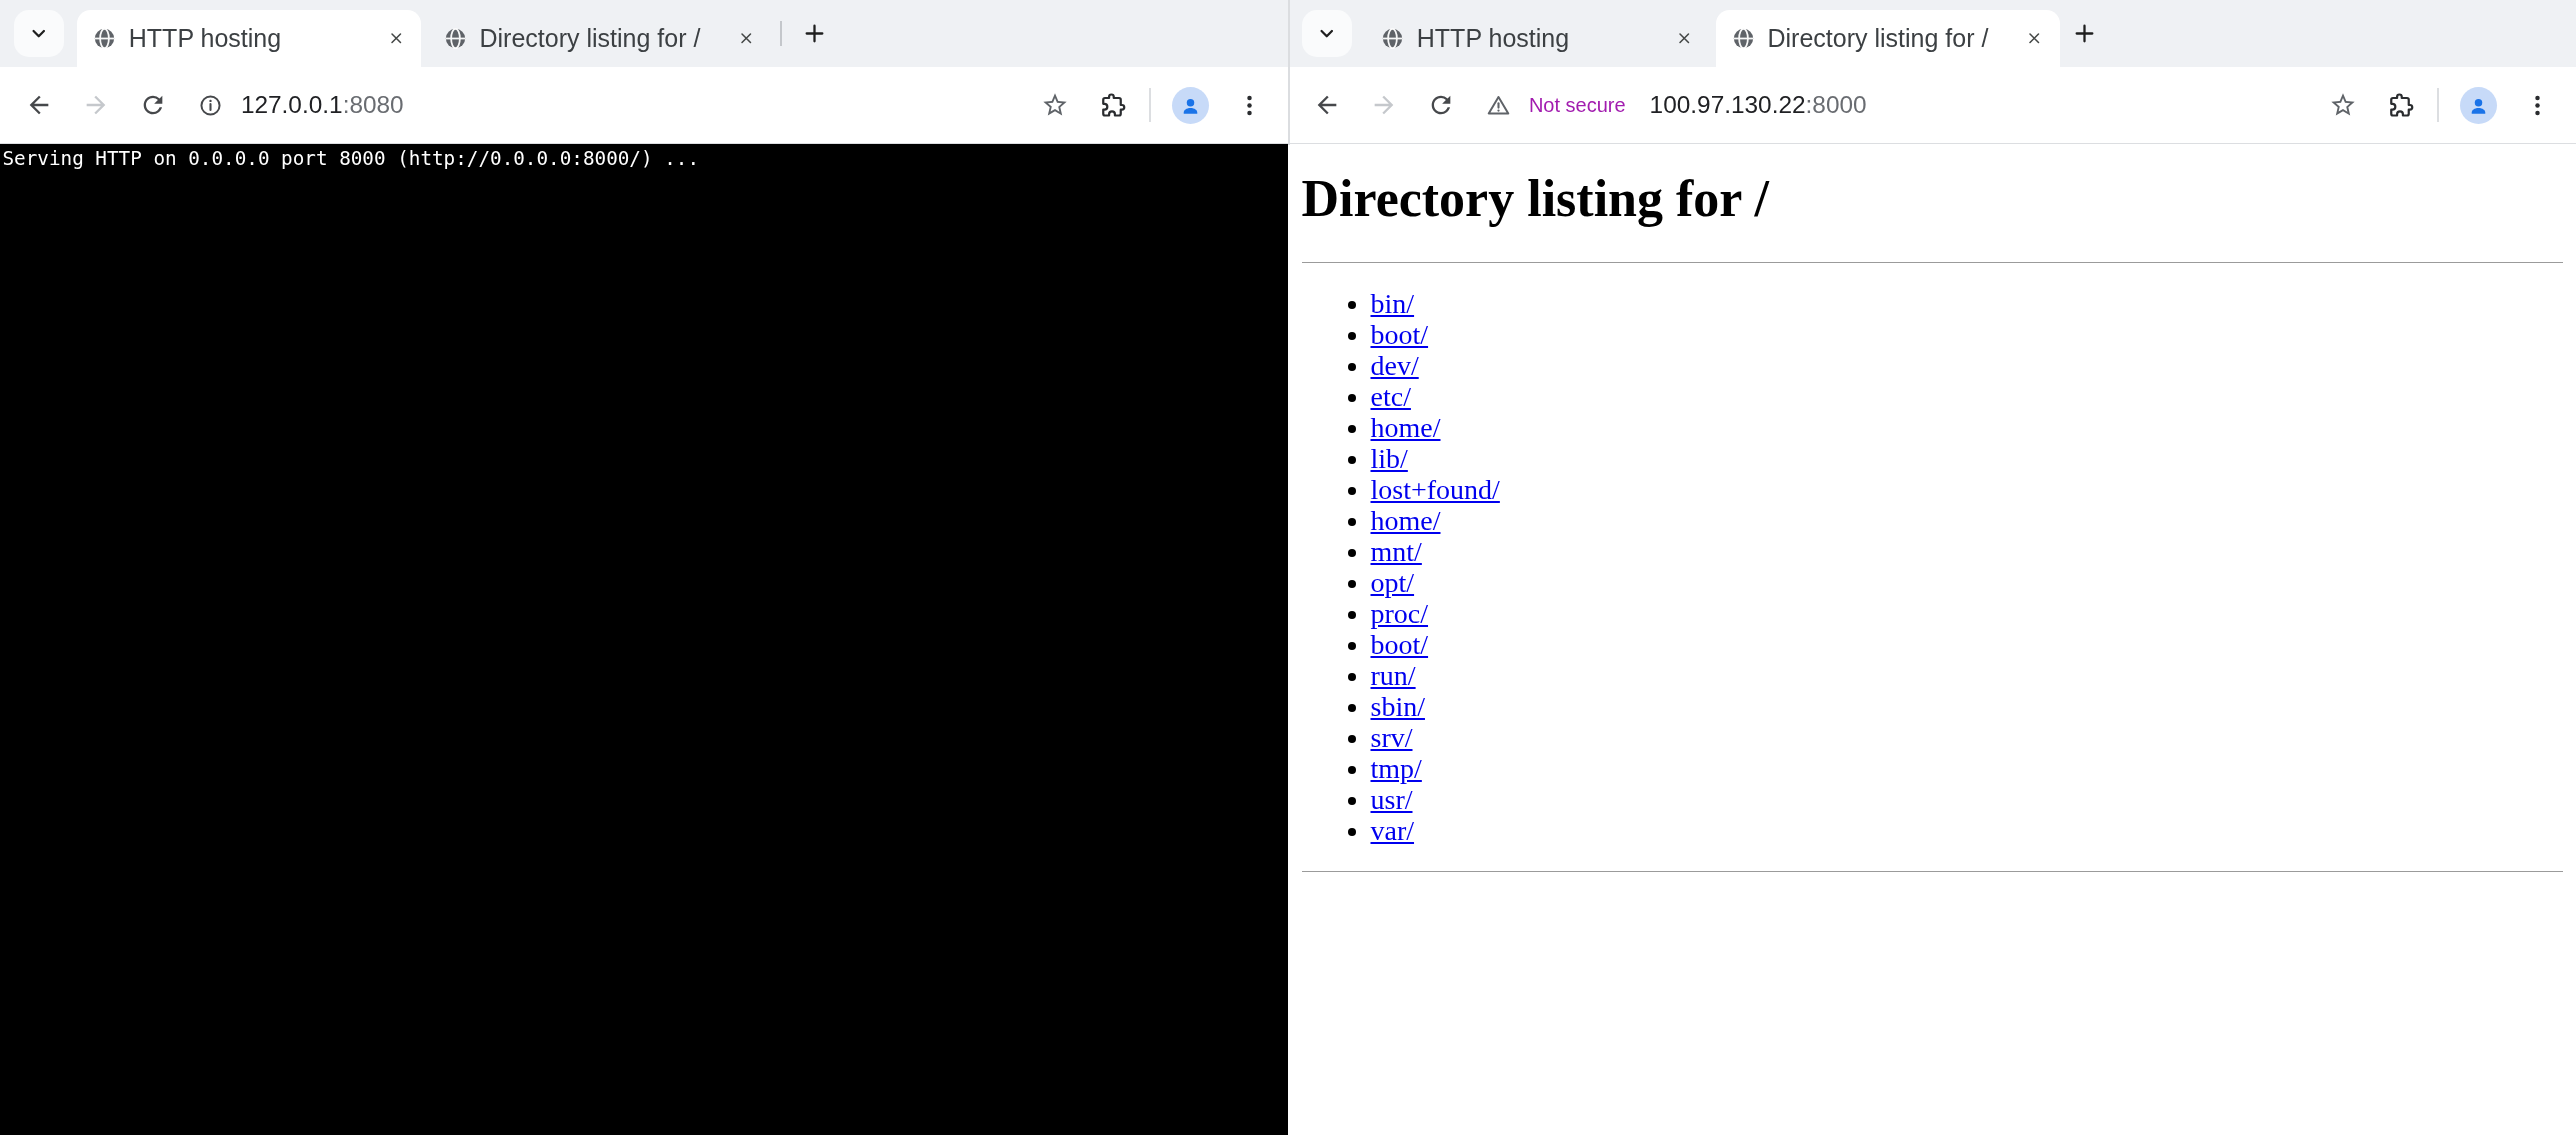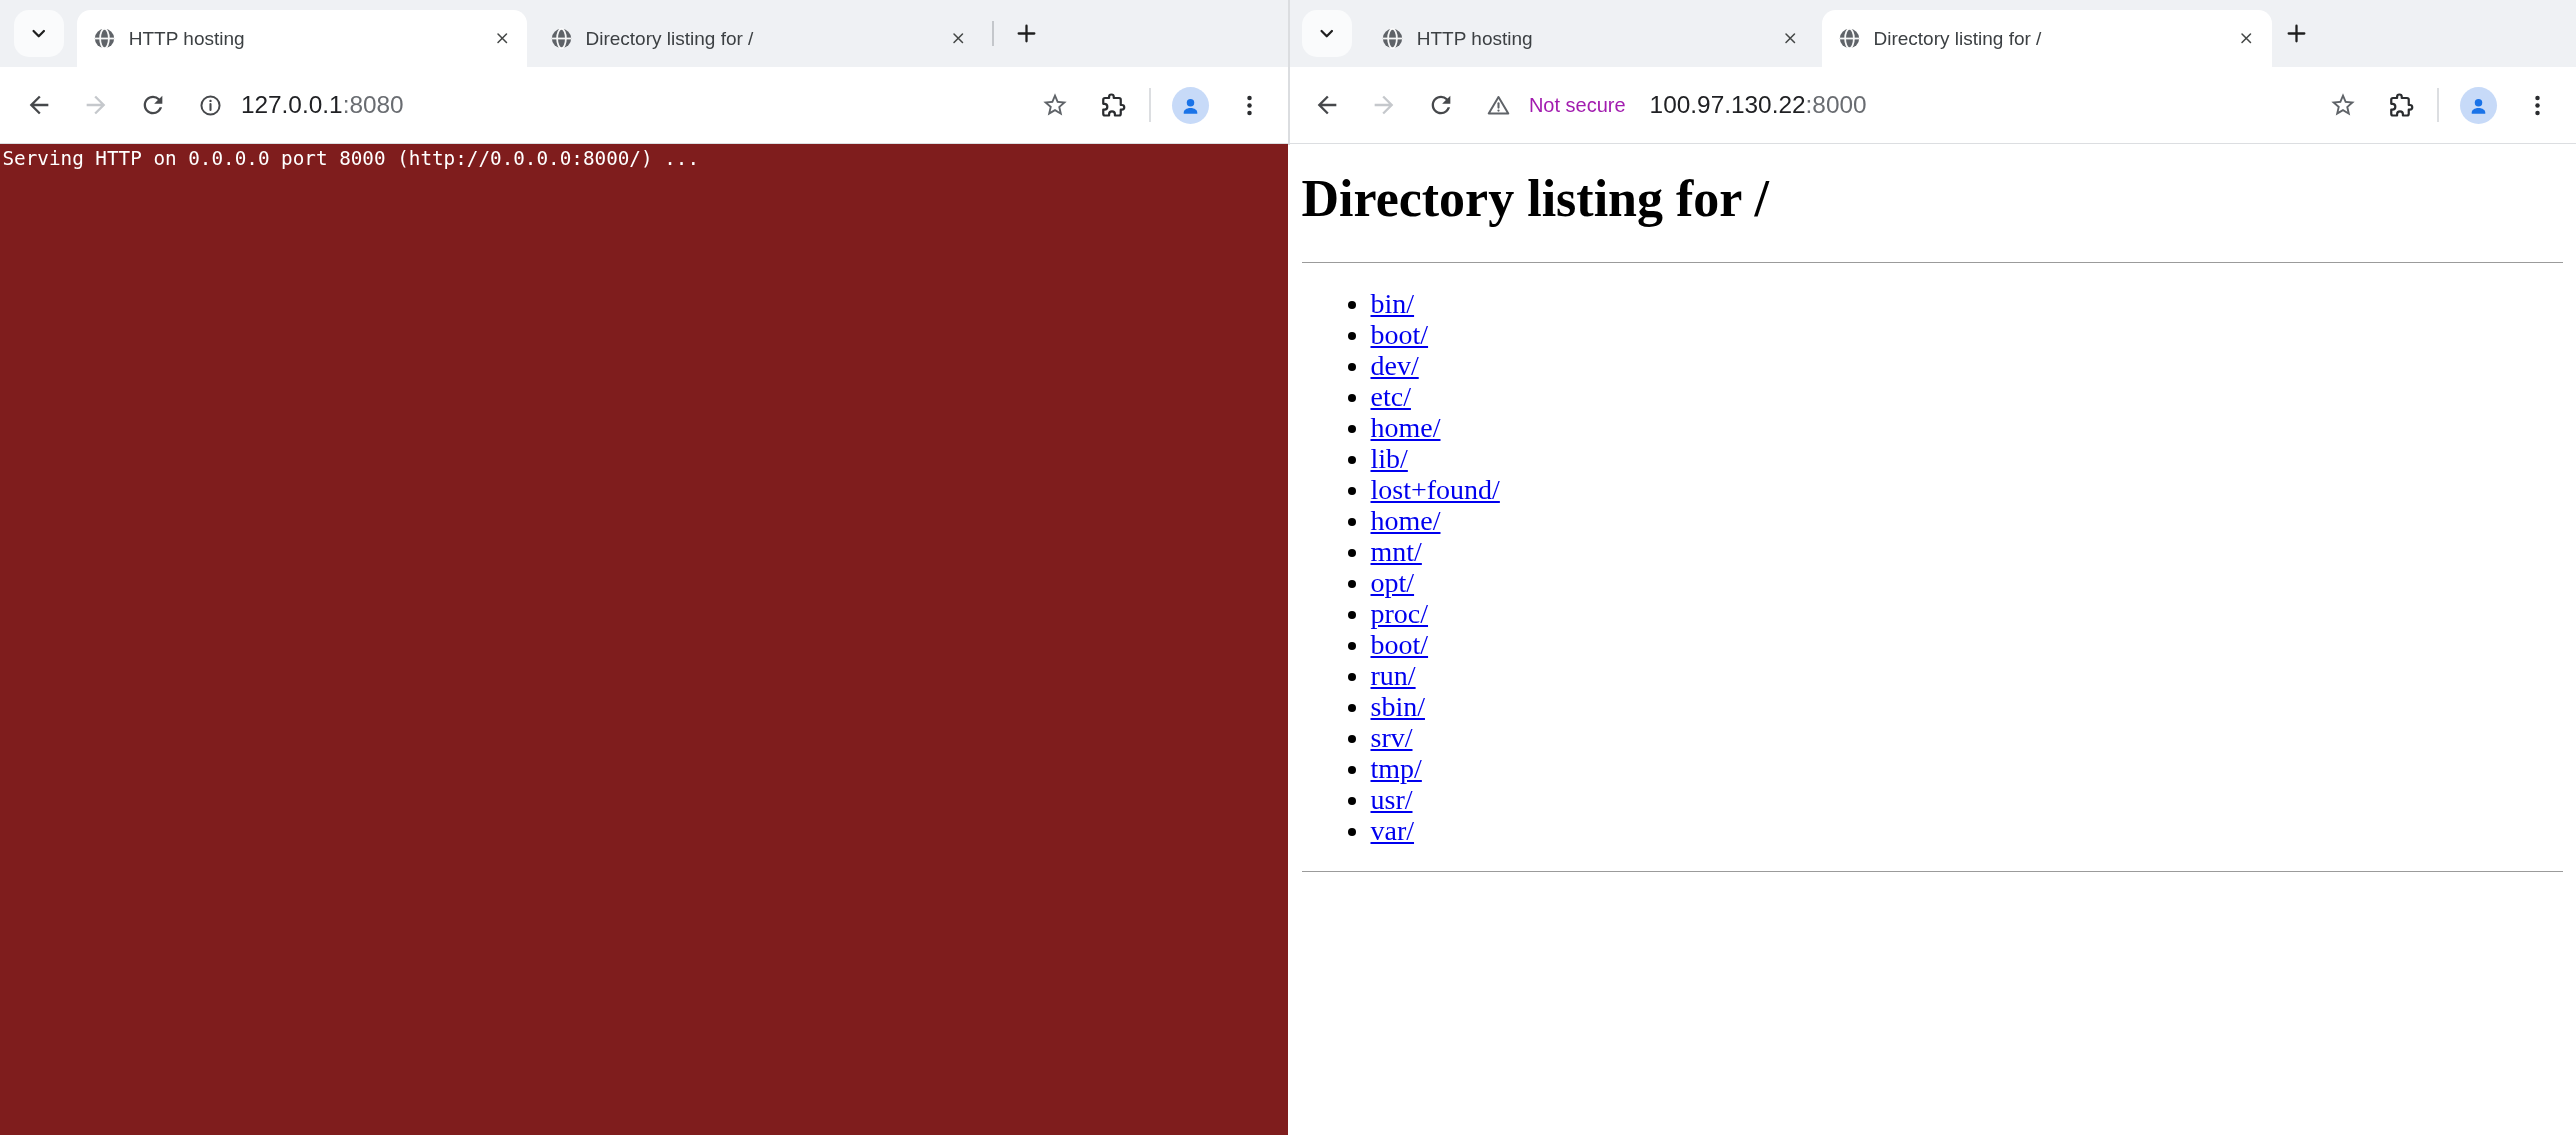--- a/index.html
+++ b/index.html
@@ -9,22 +9,22 @@
     -webkit-font-smoothing:antialiased;
   }
   .window{width:1288px;height:1136px;display:flex;flex-direction:column;position:relative;flex:none;}
   .window.right::before{content:"";position:absolute;left:0;top:0;width:1.7px;height:145px;background:#DBDDE0;z-index:6;}
 
   
   .tabstrip{height:67px;background:#EFF1F4;display:flex;align-items:flex-end;padding-left:13.5px;flex:none;}
   .tab-search{width:50px;height:47px;border-radius:15px;background:#FAFBFC;border:none;cursor:pointer;
     display:grid;place-items:center;color:#1F1F1F;align-self:center;margin-right:13.5px;padding:0;flex:none;}
   .tab-search svg{width:23.5px;height:23.5px;}
-  .tab{height:57px;width:450px;display:flex;align-items:center;gap:11.8px;padding:0 10px 0 15px;
-    border-radius:13.5px 13.5px 0 0;color:#3C4043;font-size:19px;flex:none;cursor:pointer;box-sizing:border-box;}
+  .tab{height:57px;width:344px;display:flex;align-items:center;gap:11.8px;padding:0 10px 0 15px;
+    border-radius:13.5px 13.5px 0 0;color:#3C4043;font-size:25px;flex:none;cursor:pointer;box-sizing:border-box;}
   .tab.active{background:#FFFFFF;}
   .tab + .tab{margin-left:6.7px;}
   .favicon{width:25px;height:25px;flex:none;color:#5F6368;}
   .tab-title{flex:1;white-space:nowrap;overflow:hidden;text-overflow:ellipsis;}
   .tab-close{width:30px;height:30px;border:none;background:transparent;border-radius:50%;cursor:pointer;
     display:grid;place-items:center;color:#444746;padding:0;flex:none;}
   .tab-close svg{width:18.5px;height:18.5px;}
   .tab-sep{width:1.7px;height:25px;background:#C4C7CB;align-self:center;margin:0 8.4px;flex:none;}
   .new-tab{width:39px;height:39px;border:none;background:transparent;border-radius:50%;cursor:pointer;
     display:grid;place-items:center;color:#1F1F1F;align-self:center;margin-left:5px;padding:0;flex:none;}
@@ -46,21 +46,21 @@
   .right .omnibox .url{margin-left:6px;}
   .spacer{flex:1;}
   .toolbar-sep{width:1.7px;height:34px;background:#DCDEE1;flex:none;}
   .avatar-btn{width:45px;height:45px;border:none;background:transparent;cursor:pointer;display:grid;place-items:center;padding:0;flex:none;}
   .avatar-circle{width:37px;height:37px;border-radius:50%;background:#C7DAF8;color:#1A73E8;display:grid;place-items:center;}
   .avatar-circle svg{width:25px;height:25px;}
   .menu-btn svg{width:27px;height:27px;}
 
   
   .content{flex:1;min-height:0;}
-  .terminal{background:#7f1d1d;color:#FFFFFF;font-family:"DejaVu Sans Mono",monospace;
+  .terminal{background:#000000;color:#FFFFFF;font-family:"DejaVu Sans Mono",monospace;
     font-size:19.3px;line-height:23px;padding:2.5px 0 0 2.5px;}
   .term-line{white-space:pre;}
 
   .dirpage{background:#FFFFFF;color:#000000;font-family:"Liberation Serif",serif;padding:0 13.5px;overflow:hidden;box-sizing:border-box;}
   .dirpage h1{font-size:52px;font-weight:700;margin:25px 0 34px 0;}
   .dirpage hr{border:0;border-top:1.7px solid #9B9B9B;margin:13.5px 0;}
   .dirpage ul{margin:25px 0;padding-left:69px;list-style:disc;}
   .dirpage li{font-size:28px;line-height:31px;}
   .dirpage a{color:#0000EE;text-decoration:underline;}
 

